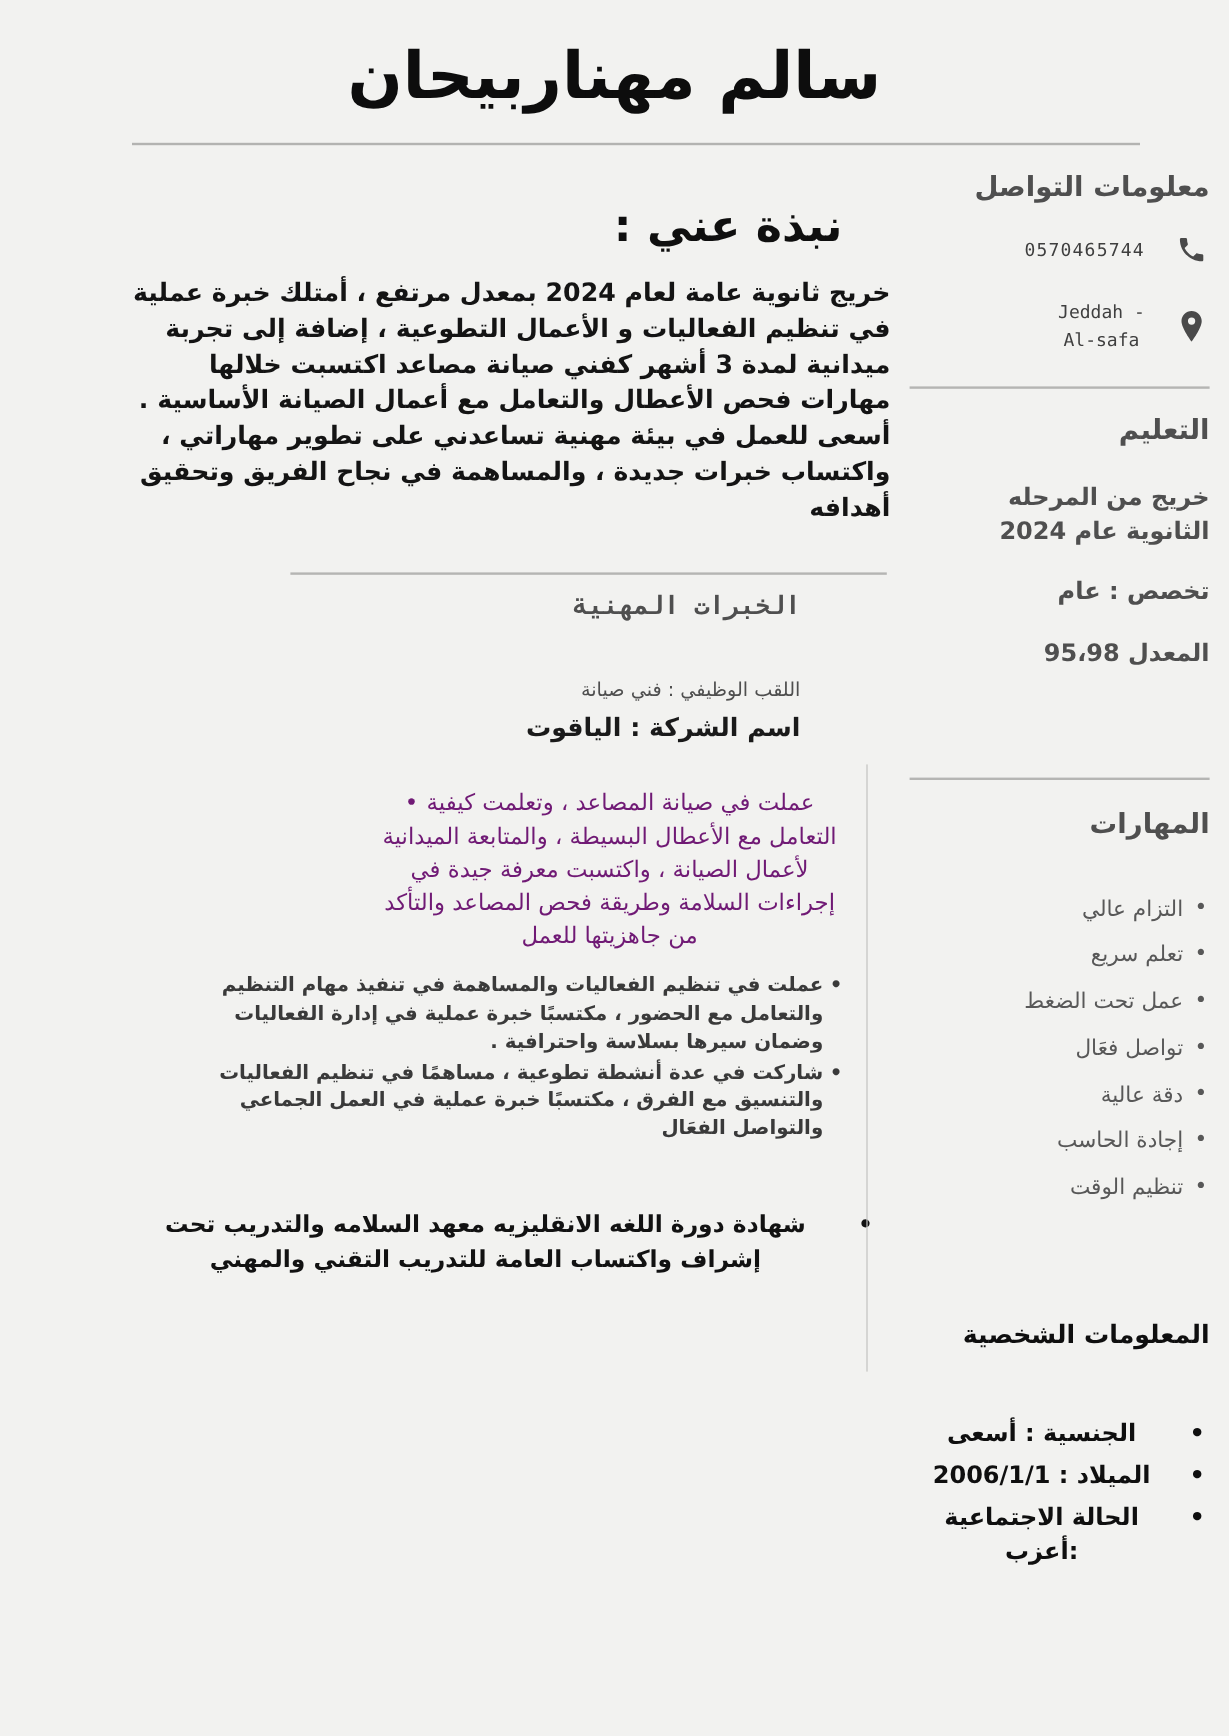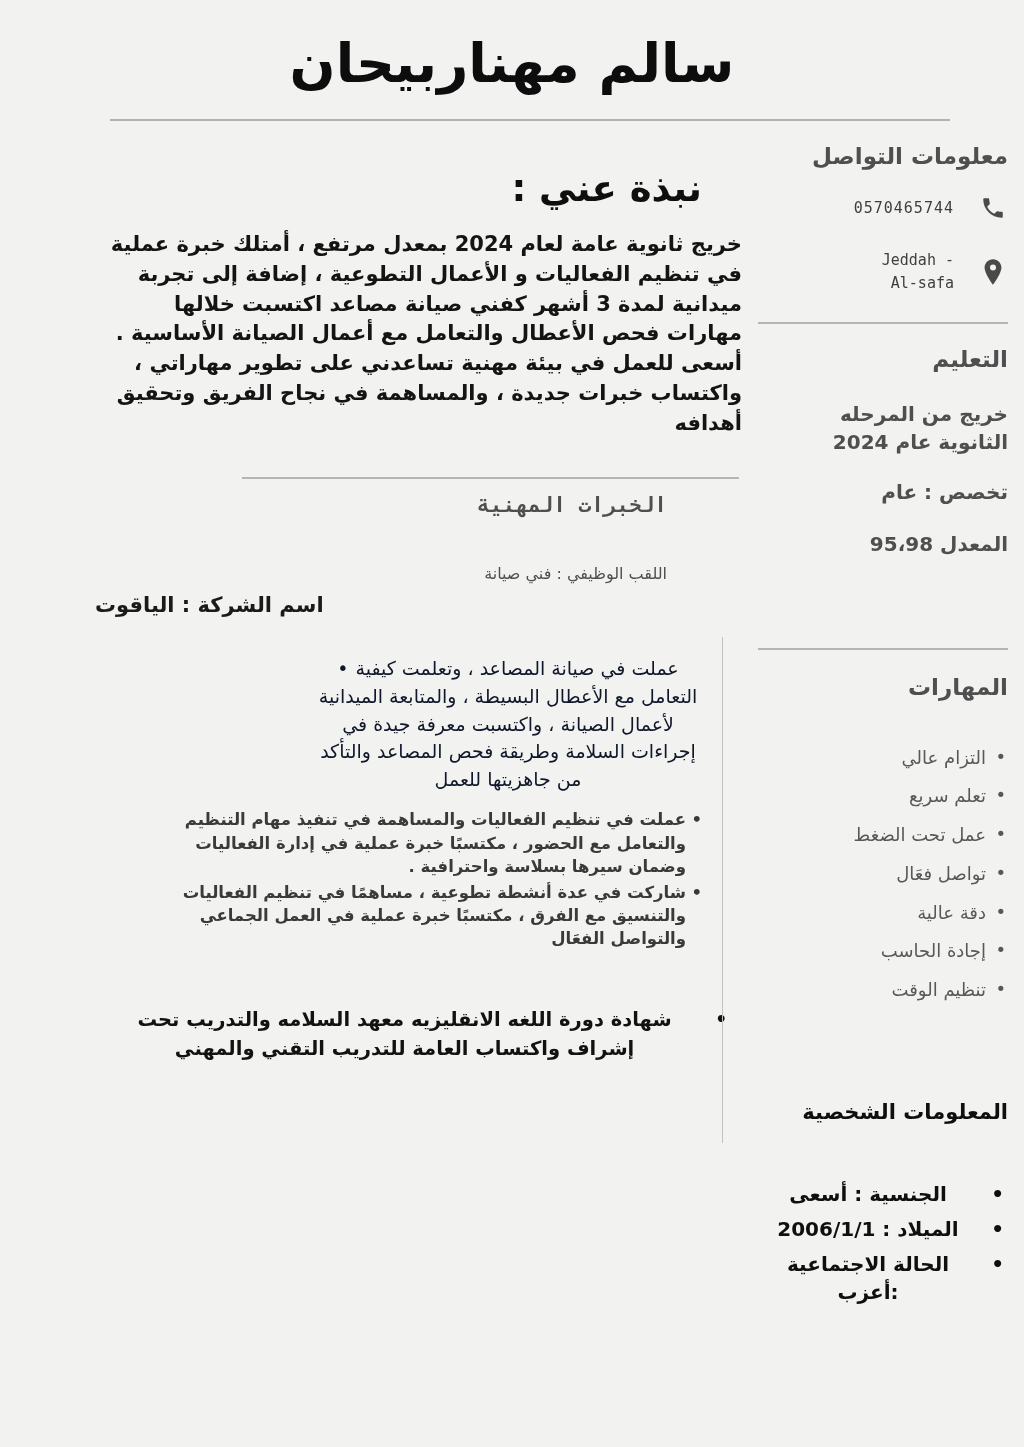--- a/index.html
+++ b/index.html
@@ -42,21 +42,21 @@
   .side-title.contact{margin-top:22px;}
   .c-row{display:flex;align-items:center;gap:24px;justify-content:flex-start;}
   .c-row .icon{flex:none;width:30px;height:30px;display:flex;align-items:center;justify-content:center;}
   .c-row svg{display:block;}
   .mono{font-family:"DejaVu Sans Mono",monospace;direction:ltr;color:#3f3f3f;}
   .row-phone{margin-top:24px;}
   .row-phone .val{font-size:15px;letter-spacing:1px;}
   .row-email{margin-top:32px;}
   .row-email .val{font-size:13px;}
   .row-loc{margin-top:26px;}
-  .row-loc .val{font-size:15px;line-height:1.55;text-align:right;}
+  .row-loc .val{font-size:15px;line-height:1.55;text-align:center;}
   .side-divider{height:2px;background:#b5b5b3;margin-top:26px;}
   .side-title.edu{margin-top:22px;}
   .edu-degree{
     margin-top:28px;font-size:20px;font-weight:600;color:#4f4f4f;
     line-height:1.4;text-align:right;width:195px;margin-right:0;margin-left:auto;
   }
   .edu-major{margin-top:24px;font-size:20px;font-weight:600;color:#4f4f4f;text-align:right;}
   .edu-gpa{margin-top:28px;font-size:20px;font-weight:600;color:#4f4f4f;text-align:right;}
   .side-divider.two{margin-top:92px;}
   .side-title.skills{margin-top:24px;}
@@ -92,27 +92,27 @@
   .exp-title{
     margin-top:14px;margin-right:75px;
     font-size:21px;font-weight:600;color:#4f4f4f;text-align:right;font-family:Liberation Mono, monospace;
   }
   .exp-job{
     margin-top:46px;margin-right:75px;
     font-size:16px;color:#4f4f4f;text-align:right;
   }
   .exp-company{
     margin-top:10px;margin-right:75px;
-    font-size:21px;font-weight:bold;color:#1a1a1a;text-align:left;
+    font-size:21px;font-weight:bold;color:#1a1a1a;text-align:right;
   }
   .exp-highlight{
     direction:ltr;
     width:392px;
     margin:38px 38px 4px auto;
-    font-size:19px;color:#0f172a;
+    font-size:19px;color:#701a75;
     line-height:1.47;text-align:center;
   }
   .exp-highlight .blt{margin-right:7px;}
   ul.exp-list{list-style:none;margin:14px 40px 0 auto;padding:0;width:548px;}
   ul.exp-list li{
     position:relative;padding-right:16px;margin-bottom:2px;
     font-size:16.5px;font-weight:bold;color:#3a3a3a;
     line-height:1.42;text-align:right;
   }
   ul.exp-list li::before{content:"•";position:absolute;right:0;top:0;}

